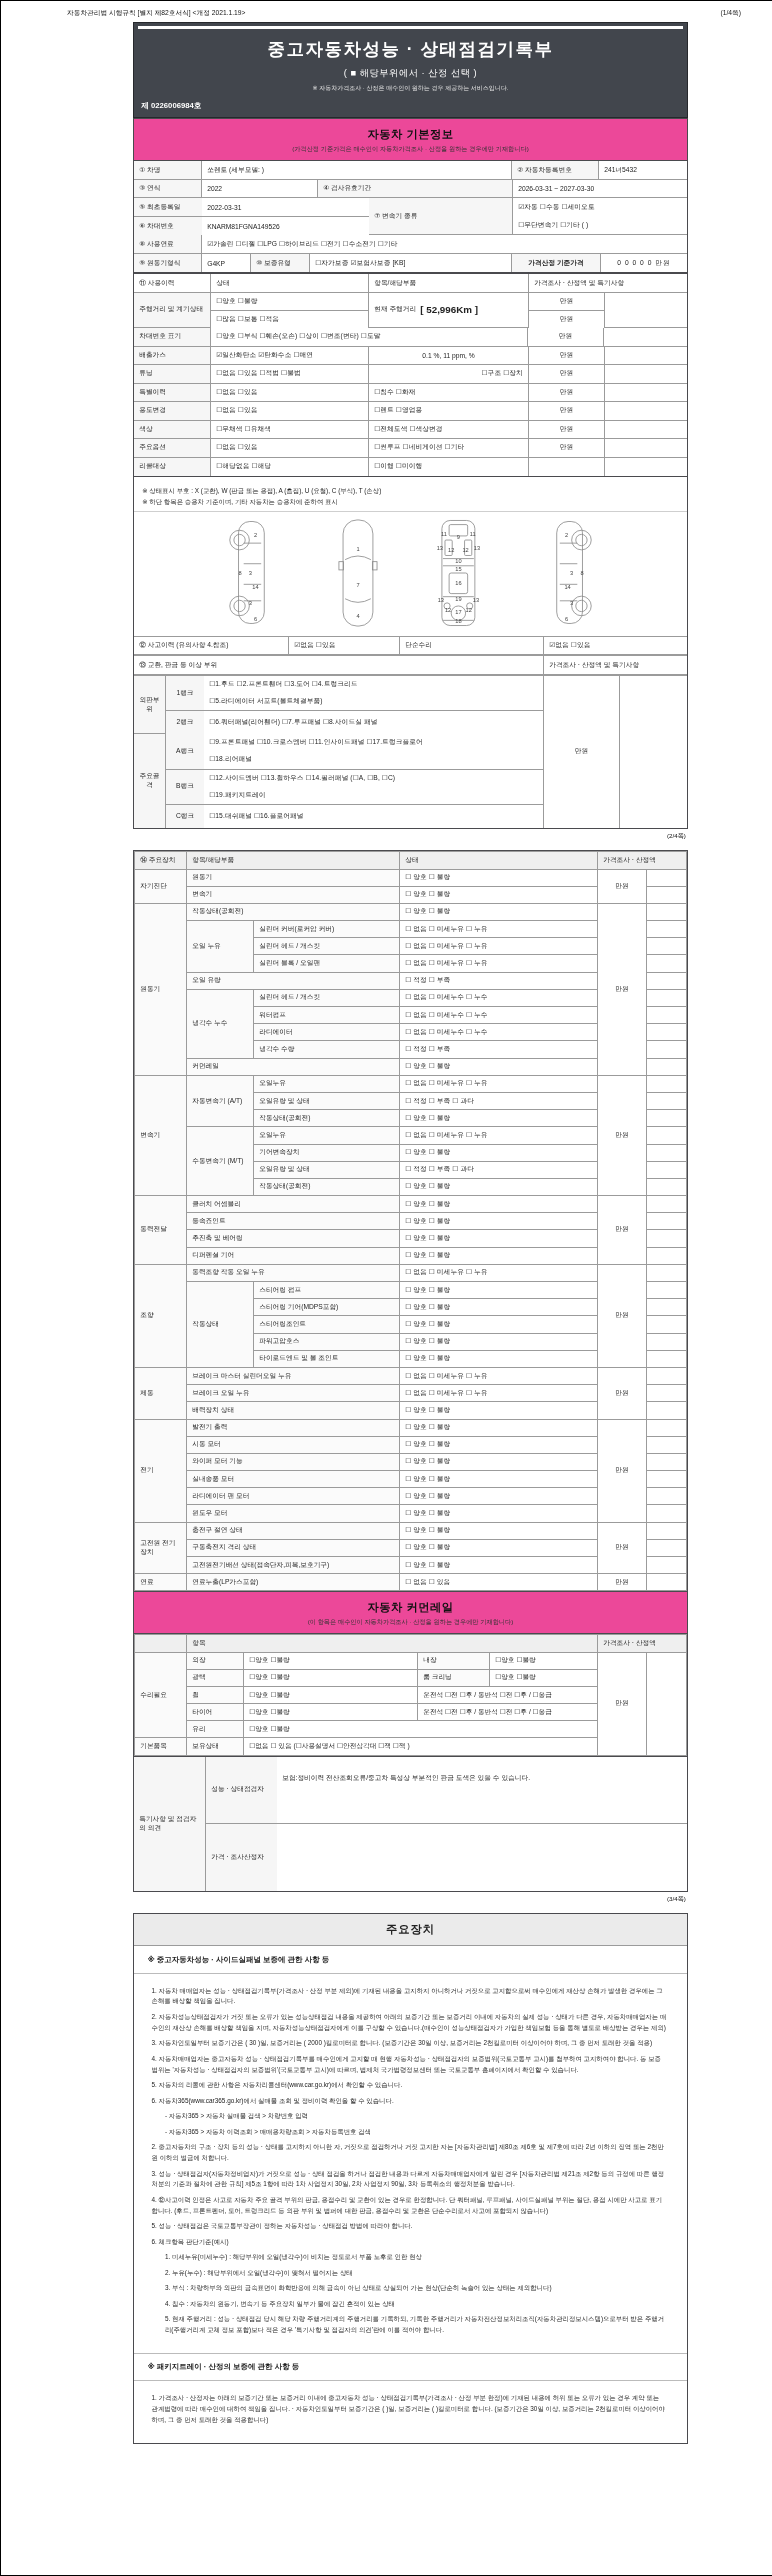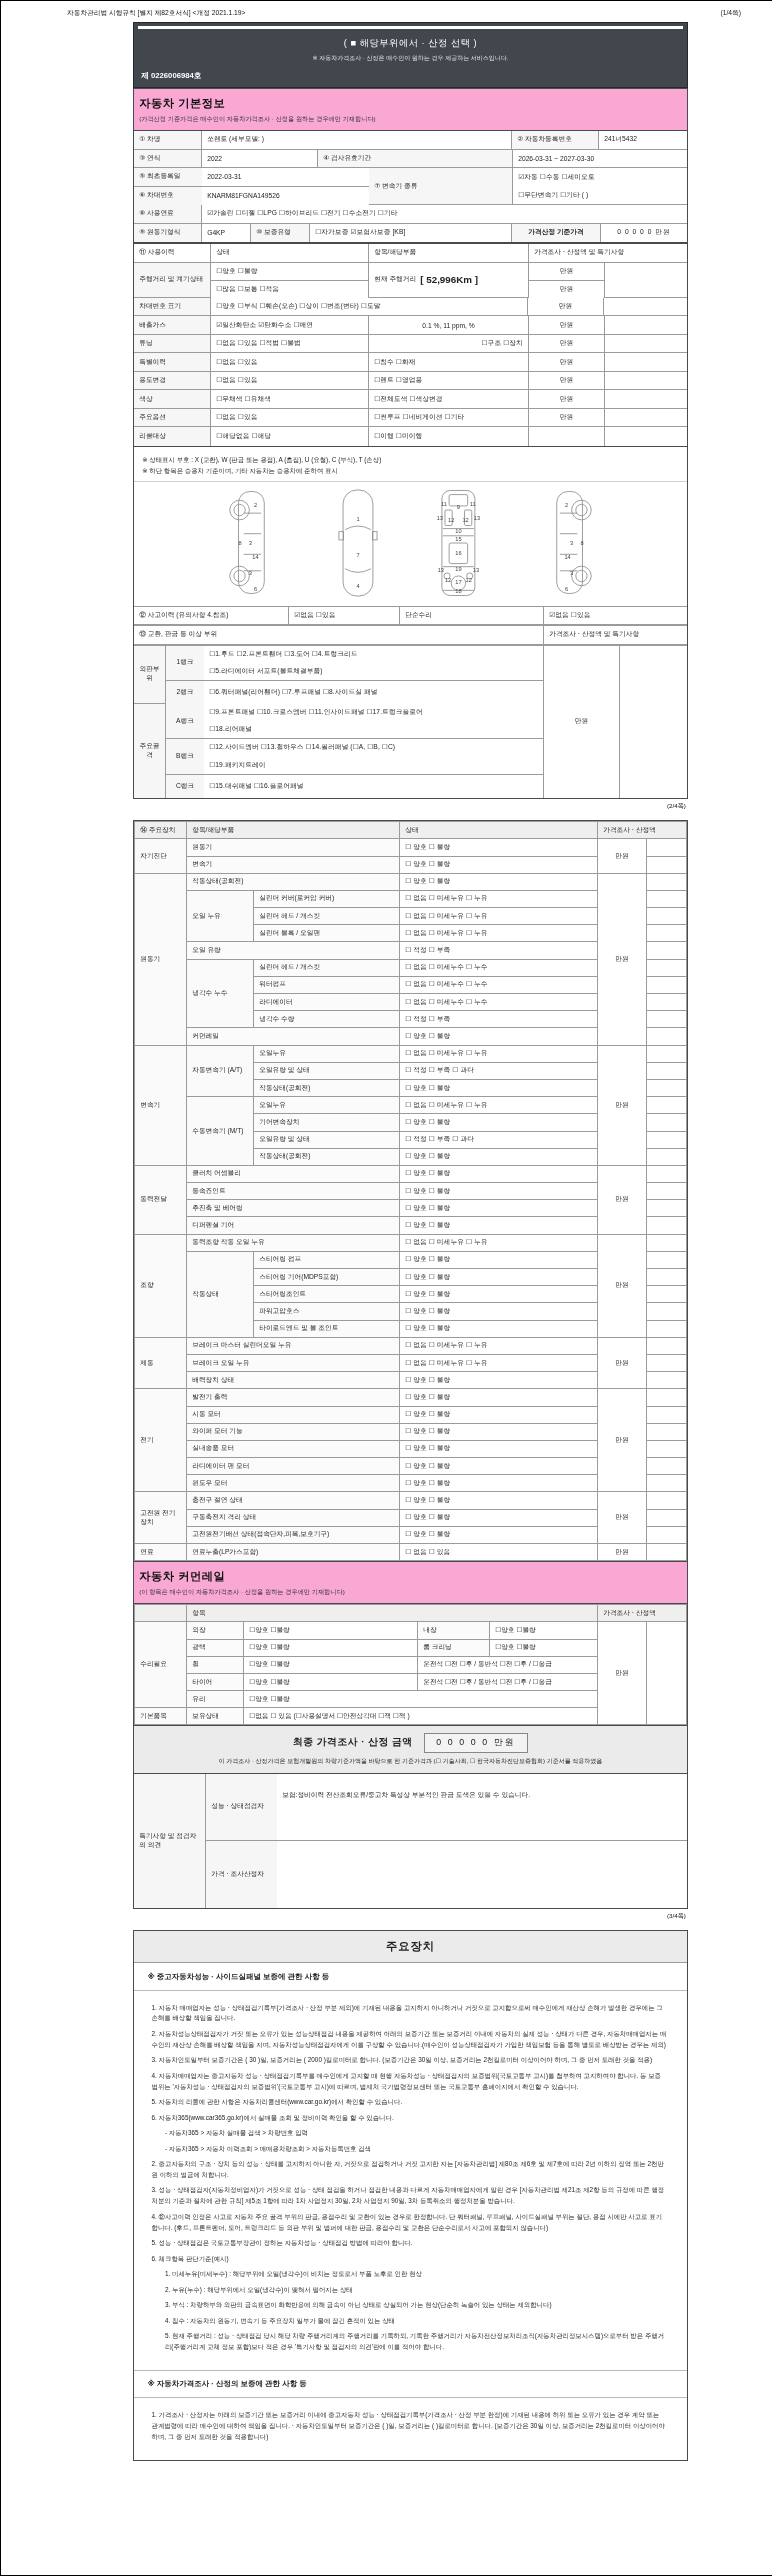--- a/index.html
+++ b/index.html
@@ -9,21 +9,21 @@
   .content{width:555px;margin:0 0 0 132px;}
   .pagemark{text-align:right;font-size:6.2px;margin:3.1px 2.1px 9.3px 0;color:#111;}
   
   .darkhead{background:#42464d;color:#fff;border:0.5px solid #26282c;padding:0 0 5.2px 0;}
   .darkhead .strip{height:3.6px;background:#fff;margin:2.6px 3.6px 7.2px 3.6px;}
   .dh-title{text-align:center;font-size:17.5px;font-weight:bold;letter-spacing:1.5px;}
   .dh-sub{text-align:center;font-size:9.3px;margin-top:6.2px;letter-spacing:0.5px;}
   .dh-note{text-align:center;font-size:6px;margin-top:4.1px;color:#e8e8e8;}
   .dh-docno{font-size:7.7px;font-weight:bold;margin:8.2px 0 1px 7.2px;}
   
-  .sechead{background:#f9a8d4;border:1px solid #4a4a4e;border-bottom:none;padding:7.2px 5.2px 6.2px 5.2px;}
+  .sechead{background:#ec4899;border:1px solid #4a4a4e;border-bottom:none;text-align:center;padding:7.2px 5.2px 6.2px 5.2px;}
   .sechead .t{font-size:11.3px;font-weight:bold;letter-spacing:0.5px;color:#111;}
   .sechead .s{font-size:6.2px;margin-top:3.6px;color:#333;}
   
   .ftab{border:1px solid #4a4a4e;background:#fff;}
   .frow{display:flex;}
   .fc{border-right:0.5px solid #9b9b9b;border-bottom:0.5px solid #9b9b9b;padding:4.1px 5.2px;font-size:6.7px;display:flex;align-items:center;box-sizing:border-box;min-height:18.5px;}
   .fc:last-child{border-right:none;}
   .frow:last-child > .fc{border-bottom:none;}
   .lab{background:#f6f6f6;}
   .ctr{justify-content:center;text-align:center;}
@@ -67,20 +67,21 @@
 
   <div class="metaline">
     <span>자동차관리법 시행규칙 [별지 제82호서식] &lt;개정 2021.1.19&gt;</span>
     <span>(1/4쪽)</span>
   </div>
 
   <div class="content">
 
     <div class="darkhead">
       <div class="strip"></div>
+      <div class="dh-title">중고자동차성능 · 상태점검기록부</div>
       <div class="dh-sub">( ■ 해당부위에서 · 산정 선택 )</div>
       <div class="dh-note">※ 자동차가격조사 · 산정은 매수인이 원하는 경우 제공하는 서비스입니다.</div>
       <div class="dh-docno">제 0226006984호</div>
     </div>
 
     <div class="sechead">
       <div class="t">자동차 기본정보</div>
       <div class="s">(가격산정 기준가격은 매수인이 자동차가격조사 · 산정을 원하는 경우에만 기재합니다)</div>
     </div>
     <div class="ftab">
@@ -630,27 +631,20 @@
         </tr>
         <tr>
           <td class="dev">기본품목</td>
           <td class="item">보유상태</td>
           <td colspan="3">☐없음  ☐ 있음  (☐사용설명서 ☐안전삼각대 ☐잭 ☐잭 )</td>
         </tr>
       </tbody>
         </table>
     </div>
 
-    <div class="finalbar">
-      <div class="fp-line">
-        <span class="fp-label">최종 가격조사 · 산정 금액</span>
-        <span class="fp-value">0  0  0  0  0 만원</span>
-      </div>
-      <div class="fp-note">이 가격조사 · 산정가격은 보험개발원의 차량기준가액을 바탕으로 한 기준가격과 (☐ 기술사회, ☐ 한국자동차진단보증협회) 기준서를 적용하였음</div>
-    </div>
 
     <div class="ftab" style="border-top:none">
       <div class="frow">
         <div class="fc lab" style="width:72px;min-height:134px">특기사항 및 점검자의 의견</div>
         <div class="stack" style="flex:1;border-right:none">
           <div class="frow">
             <div class="fc lab" style="width:71px;min-height:67px">성능 · 상태점검자</div>
             <div class="fc" style="flex:1;align-items:flex-start;padding-top:17.5px">보험:정비이력 전산조회오류/중고차 특성상 부분적인 판금 도색은 있을 수 있습니다.</div>
           </div>
           <div class="frow" style="border-bottom:none">
@@ -678,21 +672,21 @@
           <div class="ni lvl0">3.  성능 · 상태점검자(자동차정비업자)가 거짓으로 성능 · 상태 점검을 하거나 점검한 내용과 다르게 자동차매매업자에게 알린 경우 [자동차관리법 제21조 제2항 등의 규정에 따른 행정처분의 기준과 절차에 관한 규칙] 제5조 1항에 따라 1차 사업정지 30일, 2차 사업정지 90일, 3차 등록취소의 행정처분을 받습니다.</div>
           <div class="ni lvl0">4.  ⑫사고이력 인정은 사고로 자동차 주요 골격 부위의 판금, 용접수리 및 교환이 있는 경우로 한정합니다. 단 쿼터패널, 루프패널, 사이드실패널 부위는 절단, 용접 시에만 사고로 표기합니다. (후드, 프론트펜더, 도어, 트렁크리드 등 외판 부위 및 범퍼에 대한 판금, 용접수리 및 교환은 단순수리로서 사고에 포함되지 않습니다)</div>
           <div class="ni lvl0">5.  성능 · 상태점검은 국토교통부장관이 정하는 자동차성능 · 상태점검 방법에 따라야 합니다.</div>
           <div class="ni lvl0">6.  체크항목 판단기준(예시)</div>
           <div class="ni lvl1">1.  미세누유(미세누수) : 해당부위에 오일(냉각수)이 비치는 정도로서 부품 노후로 인한 현상</div>
           <div class="ni lvl1">2.  누유(누수) : 해당부위에서 오일(냉각수)이 맺혀서 떨어지는 상태</div>
           <div class="ni lvl1">3.  부식 : 차량하부와 외판의 금속표면이 화학반응에 의해 금속이 아닌 상태로 상실되어 가는 현상(단순히 녹슬어 있는 상태는 제외합니다)</div>
           <div class="ni lvl1">4.  침수 : 자동차의 원동기, 변속기 등 주요장치 일부가 물에 잠긴 흔적이 있는 상태</div>
           <div class="ni lvl1">5.  현재 주행거리 : 성능 · 상태점검 당시 해당 차량 주행거리계의 주행거리를 기록하되, 기록한 주행거리가 자동차전산정보처리조직(자동차관리정보시스템)으로부터 받은 주행거리(주행거리계 교체 정보 포함)보다 적은 경우 '특기사항 및 점검자의 의견'란에 이를 적어야 합니다.</div>
         </div>
-      <div class="nb-sec">※ 자동차가격조사 · 산정의 보증에 관한 사항 등</div>
+      <div class="nb-sec">※ 패키지트레이 · 산정의 보증에 관한 사항 등</div>
       <div class="nb-body" style="border-bottom:none">
           <div class="ni lvl0">1.  가격조사 · 산정자는 아래의 보증기간 또는 보증거리 이내에 중고자동차 성능 · 상태점검기록부(가격조사 · 산정 부분 한정)에 기재된 내용에 허위 또는 오류가 있는 경우 계약 또는 관계법령에 따라 매수인에 대하여 책임을 집니다.  · 자동차인도일부터 보증기간은 (      )일, 보증거리는 (      )킬로미터로 합니다. (보증기간은 30일 이상, 보증거리는 2천킬로미터 이상이어야 하며, 그 중 먼저 도래한 것을 적용합니다)</div>
         </div>
 
     </div>
 
   </div>
 </div>
 
 

